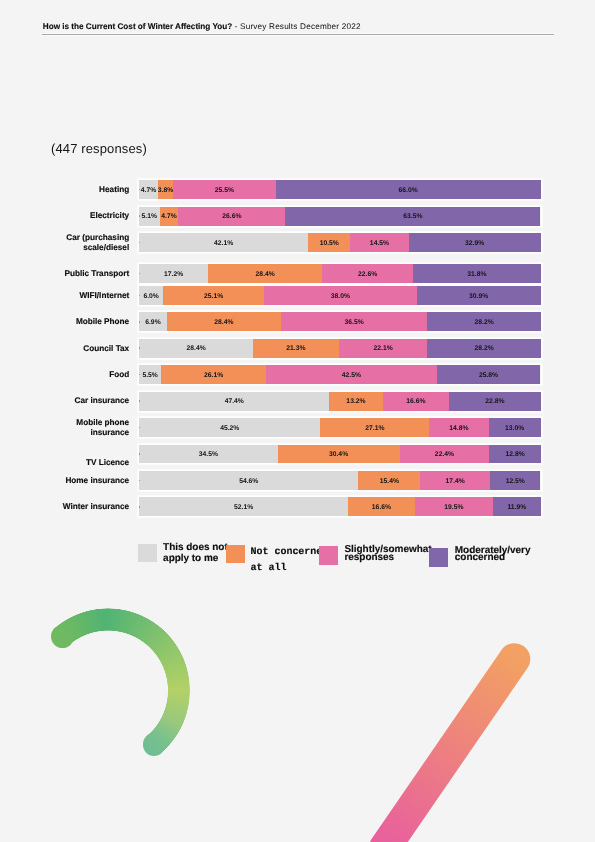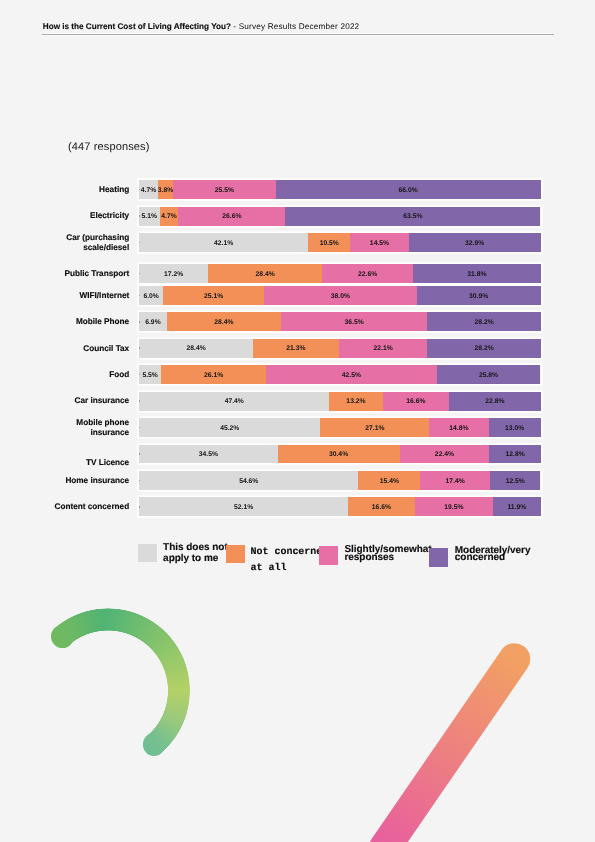--- a/index.html
+++ b/index.html
@@ -22,21 +22,21 @@
   .hdr-title .reg{font-weight:400;}
   .hdr-page{position:absolute;left:0;top:21.4px;width:554.6px;text-align:right;
     font-size:8.6px;font-weight:700;color:#0d0d0d;-webkit-text-stroke:0.12px #0d0d0d;}
   .hdr-rule{position:absolute;left:42px;top:32.7px;width:512px;height:3.2px;background:#fdfdfd;}
   .hdr-rule::after{content:'';position:absolute;left:0;top:1.35px;width:512px;height:1px;background:#a8a8a8;}
 
   
   .intro{position:absolute;left:56.6px;top:86.4px;width:500px;
     font-size:9.63px;font-weight:700;line-height:13.2px;color:#0d0d0d;
     letter-spacing:-0.02px;white-space:pre-line;-webkit-text-stroke:0.12px #0d0d0d;}
-  .responses{position:absolute;left:68px;top:141.1px;font-size:11px;
+  .responses{position:absolute;left:51px;top:141.1px;font-size:13px;
     font-weight:400;color:#161616;letter-spacing:0.13px;}
 
   
   #chart{position:absolute;left:0;top:0;}
   .row{position:absolute;left:0;height:19px;width:595px;}
   .cat{position:absolute;left:0px;width:129.2px;text-align:right;
     font-size:8.23px;font-weight:700;color:#0d0d0d;line-height:10.2px;-webkit-text-stroke:0.14px #0d0d0d;
     letter-spacing:-0.01px;white-space:pre-line;}
   .bars{position:absolute;left:139.1px;width:401.7px;height:18.9px;display:flex;
     box-shadow:0 0 0 1.6px #ffffff;}
@@ -55,21 +55,21 @@
 
   
   .deco{position:absolute;left:0;top:0;width:595px;height:842px;
     pointer-events:none;}
 </style>
 </head>
 <body>
 
 <div class="page">
 
-  <div class="hdr-title"><b>How is the Current Cost of Living Affecting You?</b><span class="reg"> - Survey Results December 2022</span></div>
+  <div class="hdr-title"><b>How is the Current Cost of Winter Affecting You?</b><span class="reg"> - Survey Results December 2022</span></div>
   <div class="hdr-rule"></div>
 
   <div class="responses">(447 responses)</div>
 
   <div id="chart">
       <div class="row" style="top: 180.2px;">
         <div class="cat" style="top: 4.8px;">Heating</div>
         <div class="bars">
           <div class="seg" style="width: 4.7%; background: rgb(218, 218, 218);">4.7%</div>
           <div class="seg" style="width: 3.8%; background: rgb(242, 144, 88);">3.8%</div>
@@ -184,21 +184,21 @@
         <div class="cat" style="top: 4.8px;">Home insurance</div>
         <div class="bars">
           <div class="seg" style="width: 54.6%; background: rgb(218, 218, 218);">54.6%</div>
           <div class="seg" style="width: 15.4%; background: rgb(242, 144, 88);">15.4%</div>
           <div class="seg" style="width: 17.4%; background: rgb(230, 111, 165);">17.4%</div>
           <div class="seg" style="width: 12.5%; background: rgb(130, 102, 170);">12.5%</div>
         </div>
         <div class="zerodot"></div>
       </div>
       <div class="row" style="top: 497.36px;">
-        <div class="cat" style="top: 4.8px;">Content concerned</div>
+        <div class="cat" style="top: 4.8px;">Winter insurance</div>
         <div class="bars">
           <div class="seg" style="width: 52.1%; background: rgb(218, 218, 218);">52.1%</div>
           <div class="seg" style="width: 16.6%; background: rgb(242, 144, 88);">16.6%</div>
           <div class="seg" style="width: 19.5%; background: rgb(230, 111, 165);">19.5%</div>
           <div class="seg" style="width: 11.9%; background: rgb(130, 102, 170);">11.9%</div>
         </div>
         <div class="zerodot"></div>
       </div>
     </div>
   <div id="legend">

